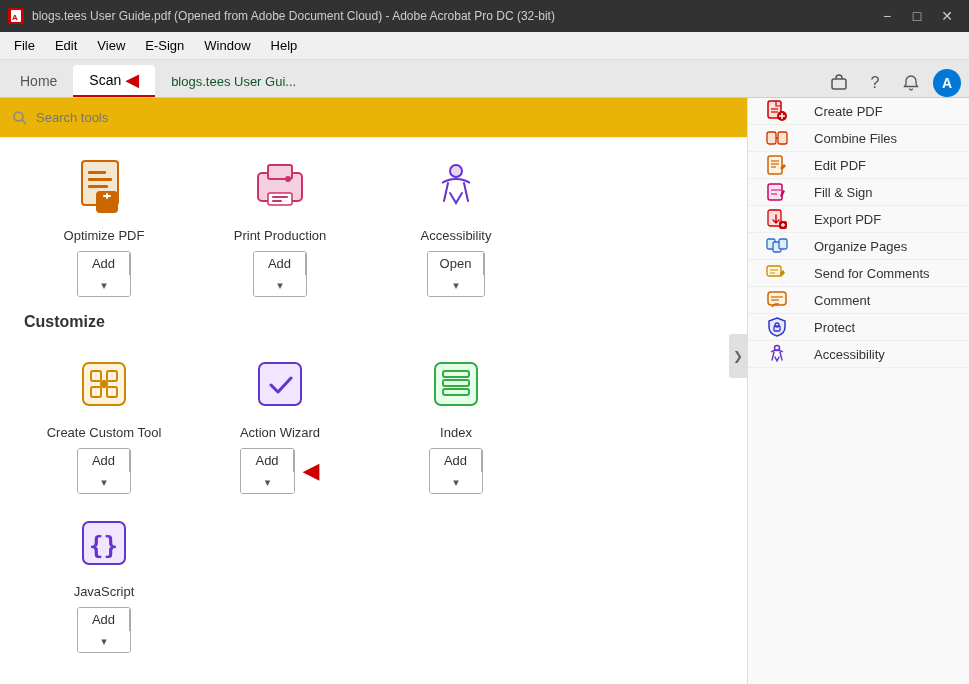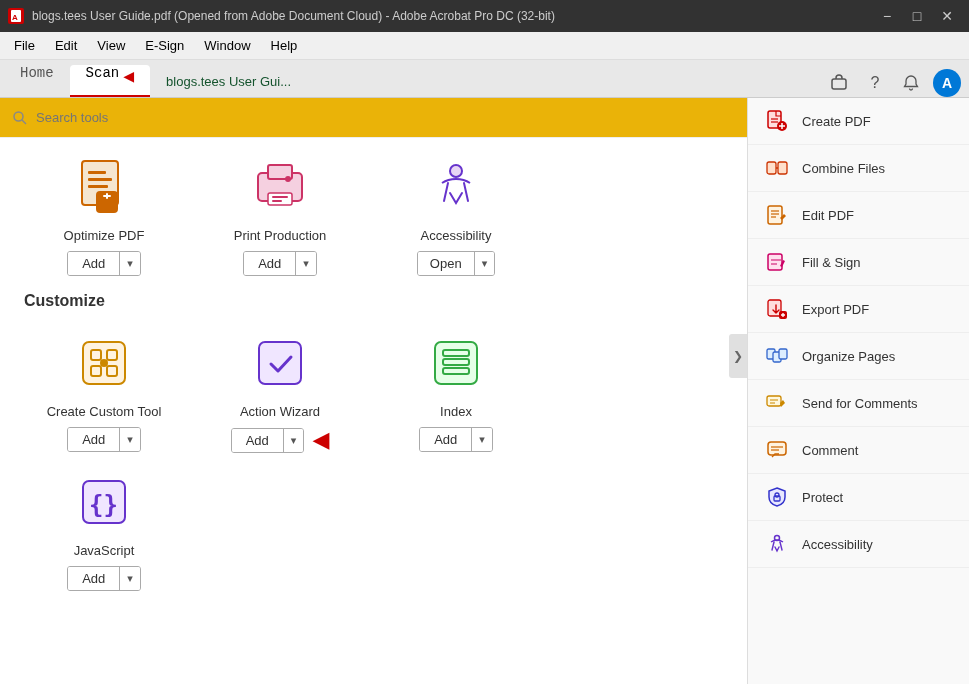--- a/index.html
+++ b/index.html
@@ -45,26 +45,26 @@
       background: #e8e8e8;
       display: flex;
       align-items: flex-end;
       padding-left: 4px;
       border-bottom: 1px solid #ccc;
     }
     .tab {
       height: 32px;
       padding: 0 16px;
       display: flex;
+      align-items: center;
       cursor: pointer;
       font-size: 14px;
       border-radius: 4px 4px 0 0;
       background: #e8e8e8;
       color: #555;
-      font-family: Liberation Mono, monospace;
     }
     .tab.active {
       background: #fff;
       color: #000;
       border-bottom: 2px solid #cc0000;
       font-weight: 500;
     }
     .tab-arrow { color: #cc0000; font-size: 18px; margin-left: 4px; }
     .tab-doc {
       height: 32px;
@@ -157,20 +157,21 @@
       color: #333;
       text-align: center;
       margin-bottom: 8px;
     }
 
     .add-btn-group {
       display: flex;
       border: 1px solid #aaa;
       border-radius: 3px;
       overflow: hidden;
+      flex-direction: column;
     }
     .add-btn {
       padding: 4px 14px;
       background: #fff;
       border: none;
       border-right: 1px solid #aaa;
       cursor: pointer;
       font-size: 13px;
       color: #333;
     }
@@ -205,22 +206,22 @@
       background: #f9f9f9;
       border-left: 1px solid #ddd;
       display: flex;
       flex-direction: column;
       position: relative;
     }
 
     .sidebar-item {
       display: flex;
       align-items: center;
-      gap: 12px;
-      padding: 10px 16px;
+      gap: 24px;
+      padding: 0 16px;
       cursor: pointer;
       border-bottom: 1px solid #eee;
       color: #333;
       font-size: 13px;
     }
 
     .sidebar-icon {
       width: 26px; height: 26px;
       display: flex; align-items: center; justify-content: center;
     }

